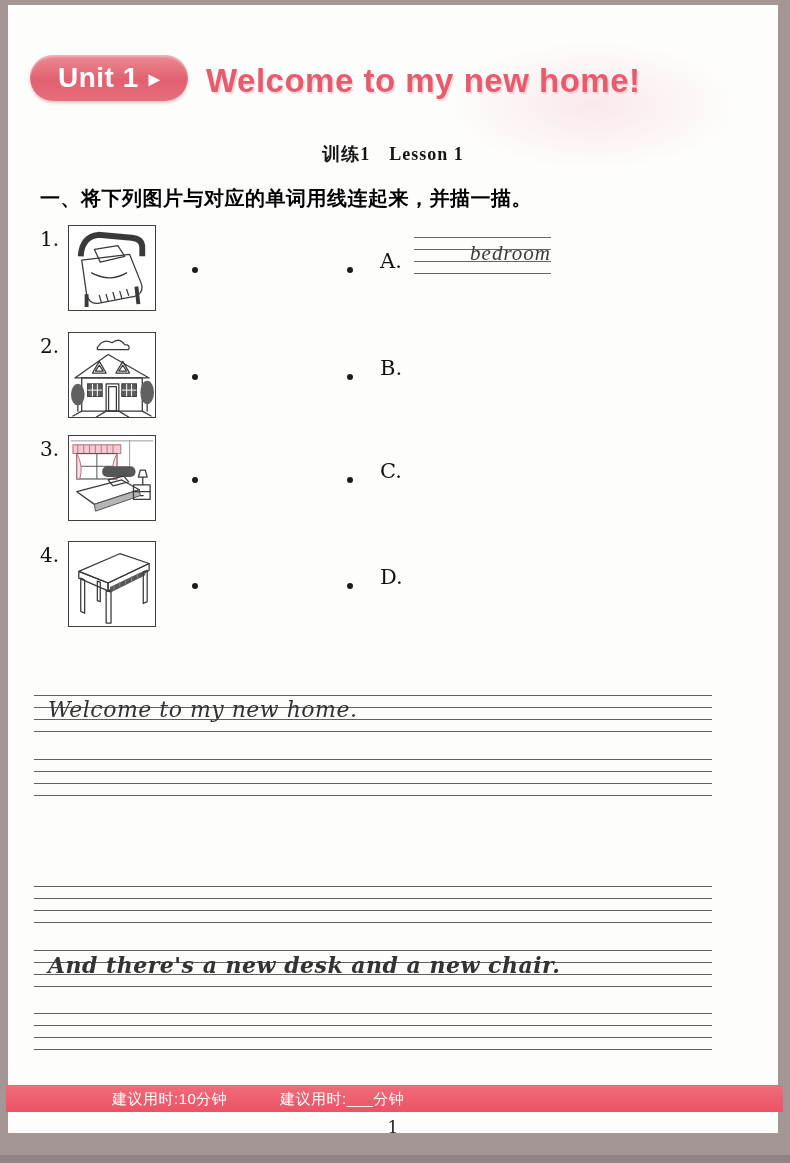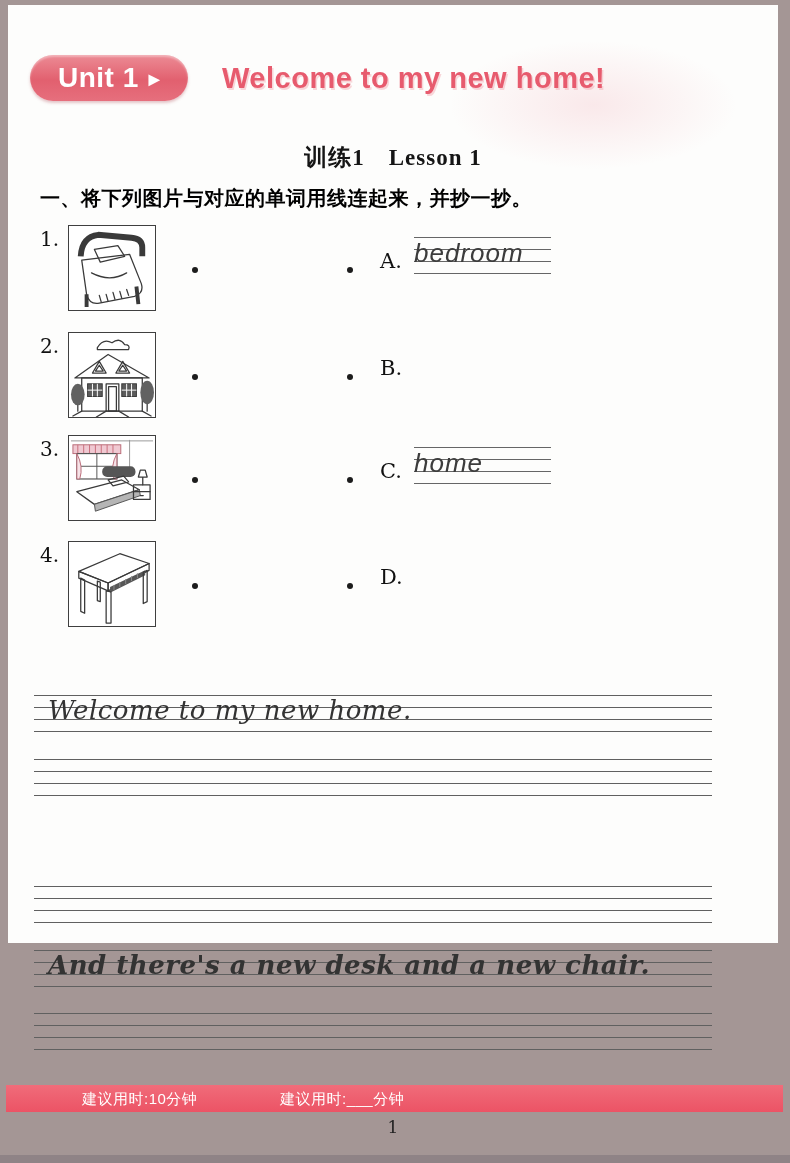--- a/index.html
+++ b/index.html
@@ -3,21 +3,21 @@
 <meta charset="utf-8">
 <style>
   html,body { margin:0; padding:0; }
   body {
     width:790px; height:1163px; position:relative;
     background:#a49695;
     font-family:"Liberation Sans", sans-serif;
     overflow:hidden;
   }
   .page {
-    position:absolute; left:8px; top:5px; width:770px; height:938px;
+    position:absolute; left:8px; top:5px; width:770px; height:1128px;
     background:#fdfdfc;
   }
   .bottom-edge {
     position:absolute; left:0; top:1155px; width:790px; height:8px;
     background:#8f8386;
   }
   .blotch {
     position:absolute; left:440px; top:35px; width:290px; height:130px;
     background:radial-gradient(ellipse at center, rgba(236,150,162,0.20), rgba(236,150,162,0) 70%);
     pointer-events:none;
@@ -26,29 +26,29 @@
   .unit-pill {
     position:absolute; left:22px; top:50px; width:158px; height:46px;
     border-radius:24px;
     background:linear-gradient(180deg,#ec8b95 0%, #e2606f 55%, #e66f7d 100%);
     box-shadow:0 2px 3px rgba(180,90,100,0.35), inset 0 2px 2px rgba(255,255,255,0.35);
     display:flex; align-items:center; justify-content:center;
     color:#fff; font-weight:bold; font-size:28px; letter-spacing:0.5px;
   }
   .unit-pill .arrow { font-size:14px; margin-left:10px; margin-top:2px; }
   .unit-title {
-    position:absolute; left:214px; top:57px;
-    font-size:29px; font-weight:bold; color:#e75b6e; letter-spacing:0.5px;
+    position:absolute; left:198px; top:57px;
+    font-size:33px; font-weight:bold; color:#e75b6e; letter-spacing:0.5px;
     text-shadow:1.5px 1.5px 0 rgba(242,166,176,0.45);
     white-space:nowrap;
   }
   .lesson-title {
     position:absolute; left:0; top:137px; width:100%;
     text-align:center; font-family:"Liberation Serif", serif;
-    font-size:23px; font-weight:bold; color:#151515; letter-spacing:1px;
+    font-size:18px; font-weight:bold; color:#151515; letter-spacing:1px;
   }
   .sec-head {
     position:absolute; left:32px;
     font-size:20px; font-weight:bold; color:#000; letter-spacing:0.5px;
     white-space:nowrap;
   }
   
   .match-row { position:absolute; left:32px; width:706px; height:95px; }
   .num {
     position:absolute; left:0; top:2px;
@@ -66,44 +66,44 @@
   .dot.right { left:307px; }
   .letter {
     position:absolute; left:340px; top:24px;
     font-family:"DejaVu Serif", serif; font-size:21px; color:#111;
   }
   .word-guide {
     position:absolute; left:374px; top:12px; width:137px; height:37px;
     background-image:repeating-linear-gradient(to bottom, #666 0, #666 1px, transparent 1px, transparent 12px);
   }
   .trace-word {
-    display:block; height:37px; text-align:left;
-    font-family:Liberation Sans, sans-serif; font-style:italic;
-    font-size:26px; line-height:33px; color:#3c3c3c; letter-spacing:1px;
+    display:block; height:37px; text-align:right;
+    font-family:Liberation Serif, serif; font-style:italic;
+    font-size:21px; line-height:33px; color:#3c3c3c; letter-spacing:1px;
   }
   
   .writing-line {
     position:absolute; left:26px; width:678px; height:37px;
     background-image:repeating-linear-gradient(to bottom, #606060 0, #606060 1px, transparent 1px, transparent 12px);
   }
   .sentence {
     position:absolute; top:0; left:14px; white-space:nowrap;
     font-family:"DejaVu Serif", serif; font-style:italic;
-    font-size:26px; line-height:30px; color:#333; letter-spacing:0.5px;
+    font-size:22px; line-height:30px; color:#333; letter-spacing:0.5px;
   }
   
   .footer-bar {
     position:absolute; left:-2px; top:1080px; width:777px; height:27px;
     background:linear-gradient(180deg,#f06c7a, #ec5365);
   }
   .footer-bar span.slot {
     position:absolute; top:0; line-height:27px; color:#fff; font-size:15px;
     letter-spacing:0.5px; white-space:nowrap;
   }
-  .slot.s1 { left:76px; }
+  .slot.s1 { left:106px; }
   .slot.s2 { left:274px; }
   .slot.s3 { left:454px; }
   .flowers { font-size:18px; letter-spacing:2px; vertical-align:-1px; }
   .page-num {
     position:absolute; left:0; top:1112px; width:100%; text-align:center;
     font-family:"DejaVu Serif", serif; font-size:17px; color:#222;
   }
   .ln { stroke:#3a3a3a; fill:none; stroke-width:1.3; stroke-linecap:round; stroke-linejoin:round; }
 </style>
 </head>
@@ -112,21 +112,21 @@
 <div class="page">
   <div class="blotch"></div>
 
   <div class="unit-pill">
     <span>Unit 1</span>
     <span class="arrow">▶</span>
   </div>
   <div class="unit-title">Welcome to my new home!</div>
   <div class="lesson-title">训练1　Lesson 1</div>
 
-  <div class="sec-head" style="top:180px;">一、将下列图片与对应的单词用线连起来，并抄一抄。</div>
+  <div class="sec-head" style="top:180px;">一、将下列图片与对应的单词用线连起来，并描一描。</div>
 
   <div class="match-row" style="top:220px;">
     <span class="num">1.</span>
     <div class="img-box">
       <svg viewBox="0 0 88 86">
         <path d="M12 31 Q13 11 30 9 L64 12 Q75 13 75 22 L75 31" fill="none" stroke="#3a3a3a" stroke-width="6"></path>
         <path class="ln" d="M26 24 L50 20 L57 31 L32 37 Z" fill="#f7eef1"></path>
         <path class="ln" d="M13 35 L62 29 L74 59 Q77 69 67 72 L31 79 Q21 81 18 70 Z" fill="#fff" stroke-width="1.5"></path>
         <path class="ln" d="M23 48 Q42 58 59 48"></path>
         <path class="ln" d="M31 71 L33 78 M38 70 L40 77 M45 68 L47 75 M52 67 L54 74 M59 65 L61 71"></path>
@@ -183,23 +183,20 @@
         <path class="ln" d="M8 57 L54 45 L72 55 L26 70 Z" fill="#fdf4f5"></path>
         <path d="M26 70 L72 55 L73 61 L27 77 Z" fill="#b5b5b5" stroke="#555" stroke-width="1"></path>
         <rect class="ln" x="66" y="50" width="17" height="15" fill="#fff"></rect>
         <path class="ln" d="M66 57 H83 M73 61 h3"></path>
         <path class="ln" d="M71 42 h9 l-2 -7 h-5 Z M75.5 42 V50" fill="#fff"></path>
       </svg>
     </div>
     <span class="dot left"></span>
     <span class="dot right"></span>
     <span class="letter">C.</span>
-    <div class="word-guide">
-      <span class="trace-word">home</span>
-    </div>
   </div>
 
   <div class="match-row" style="top:536px;">
     <span class="num">4.</span>
     <div class="img-box">
       <svg viewBox="0 0 88 86">
         <path class="ln" d="M10 30 L52 12 L82 22 L40 42 Z" fill="#fff"></path>
         <path class="ln" d="M40 42 L82 22 L82 29 L40 50 Z" fill="#fff"></path>
         <path class="ln" d="M10 30 L40 42 L40 50 L10 37 Z" fill="#fff"></path>
         <path d="M42 46 L78 29 L78 34 L42 52 Z" fill="#575757"></path>

